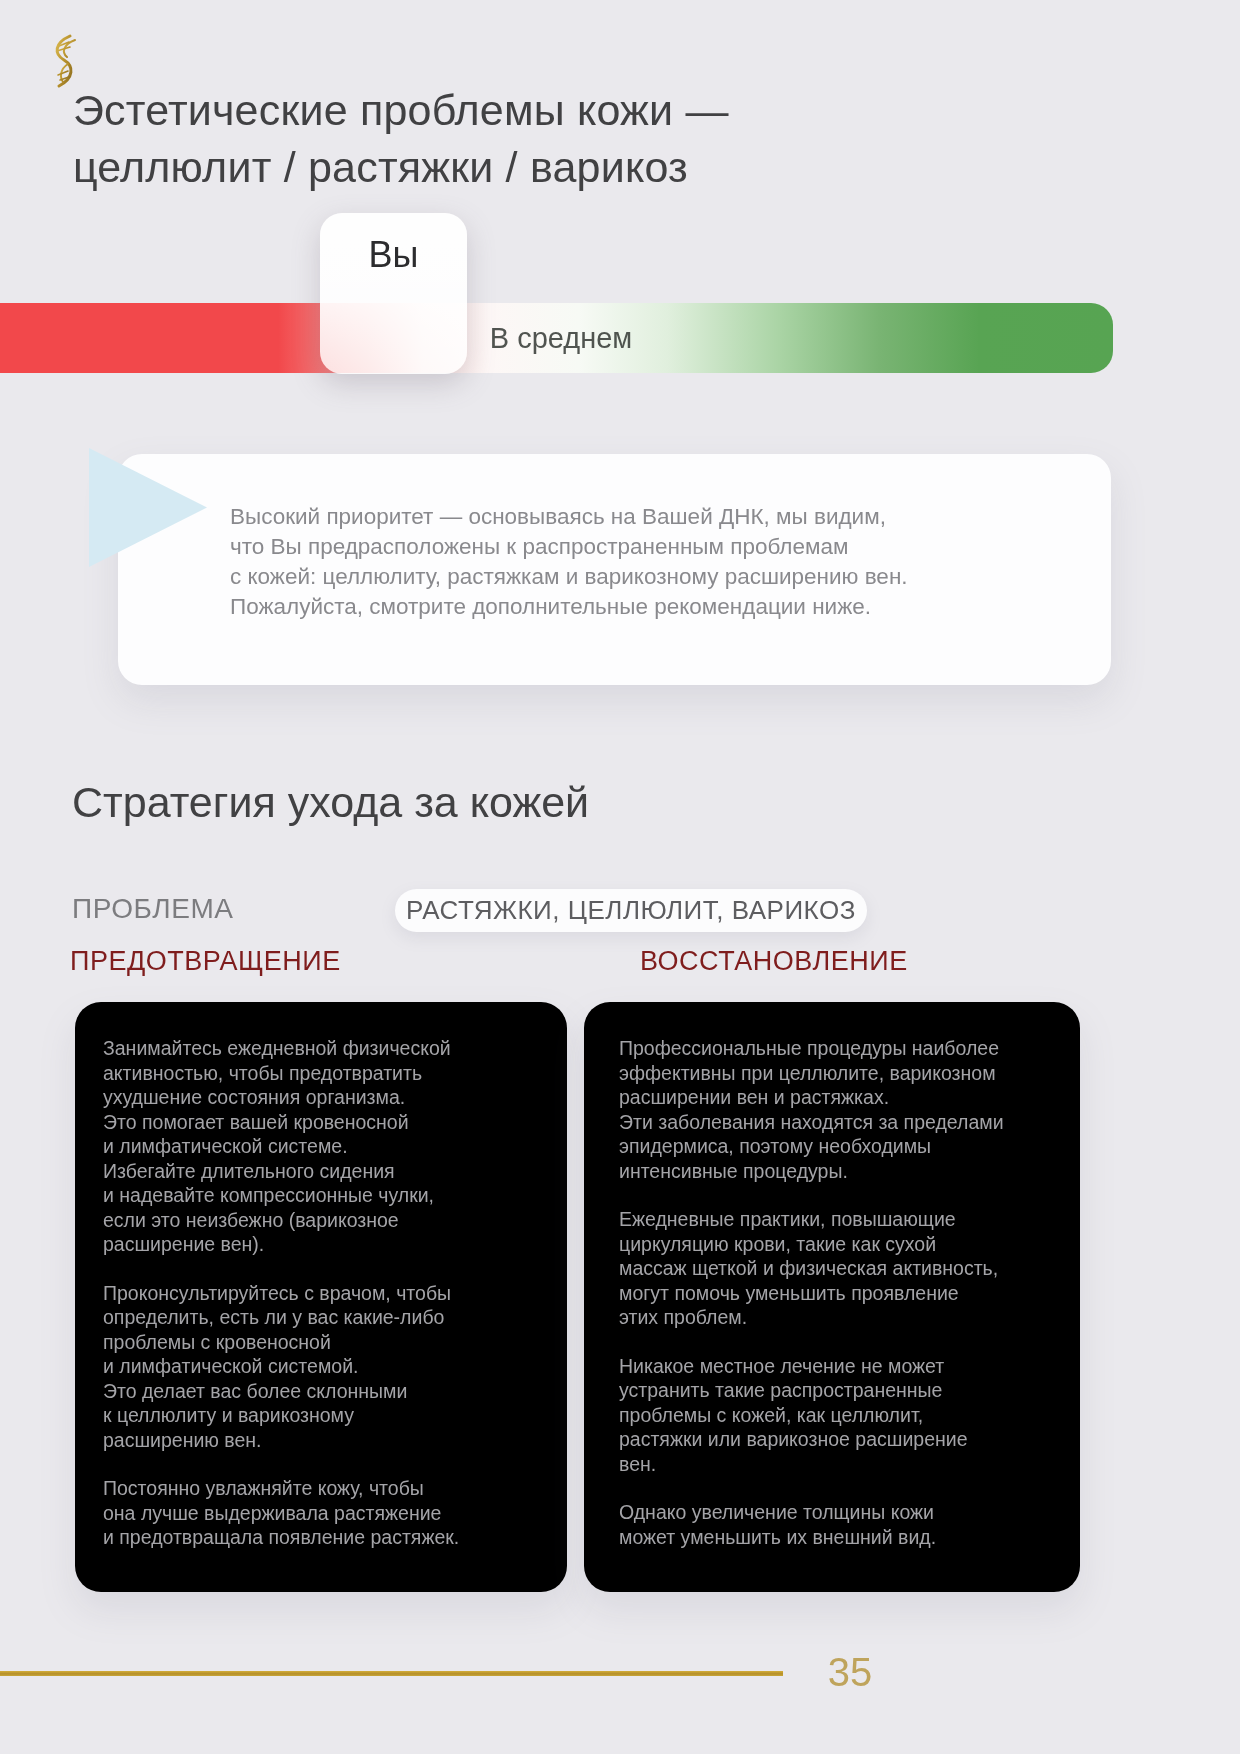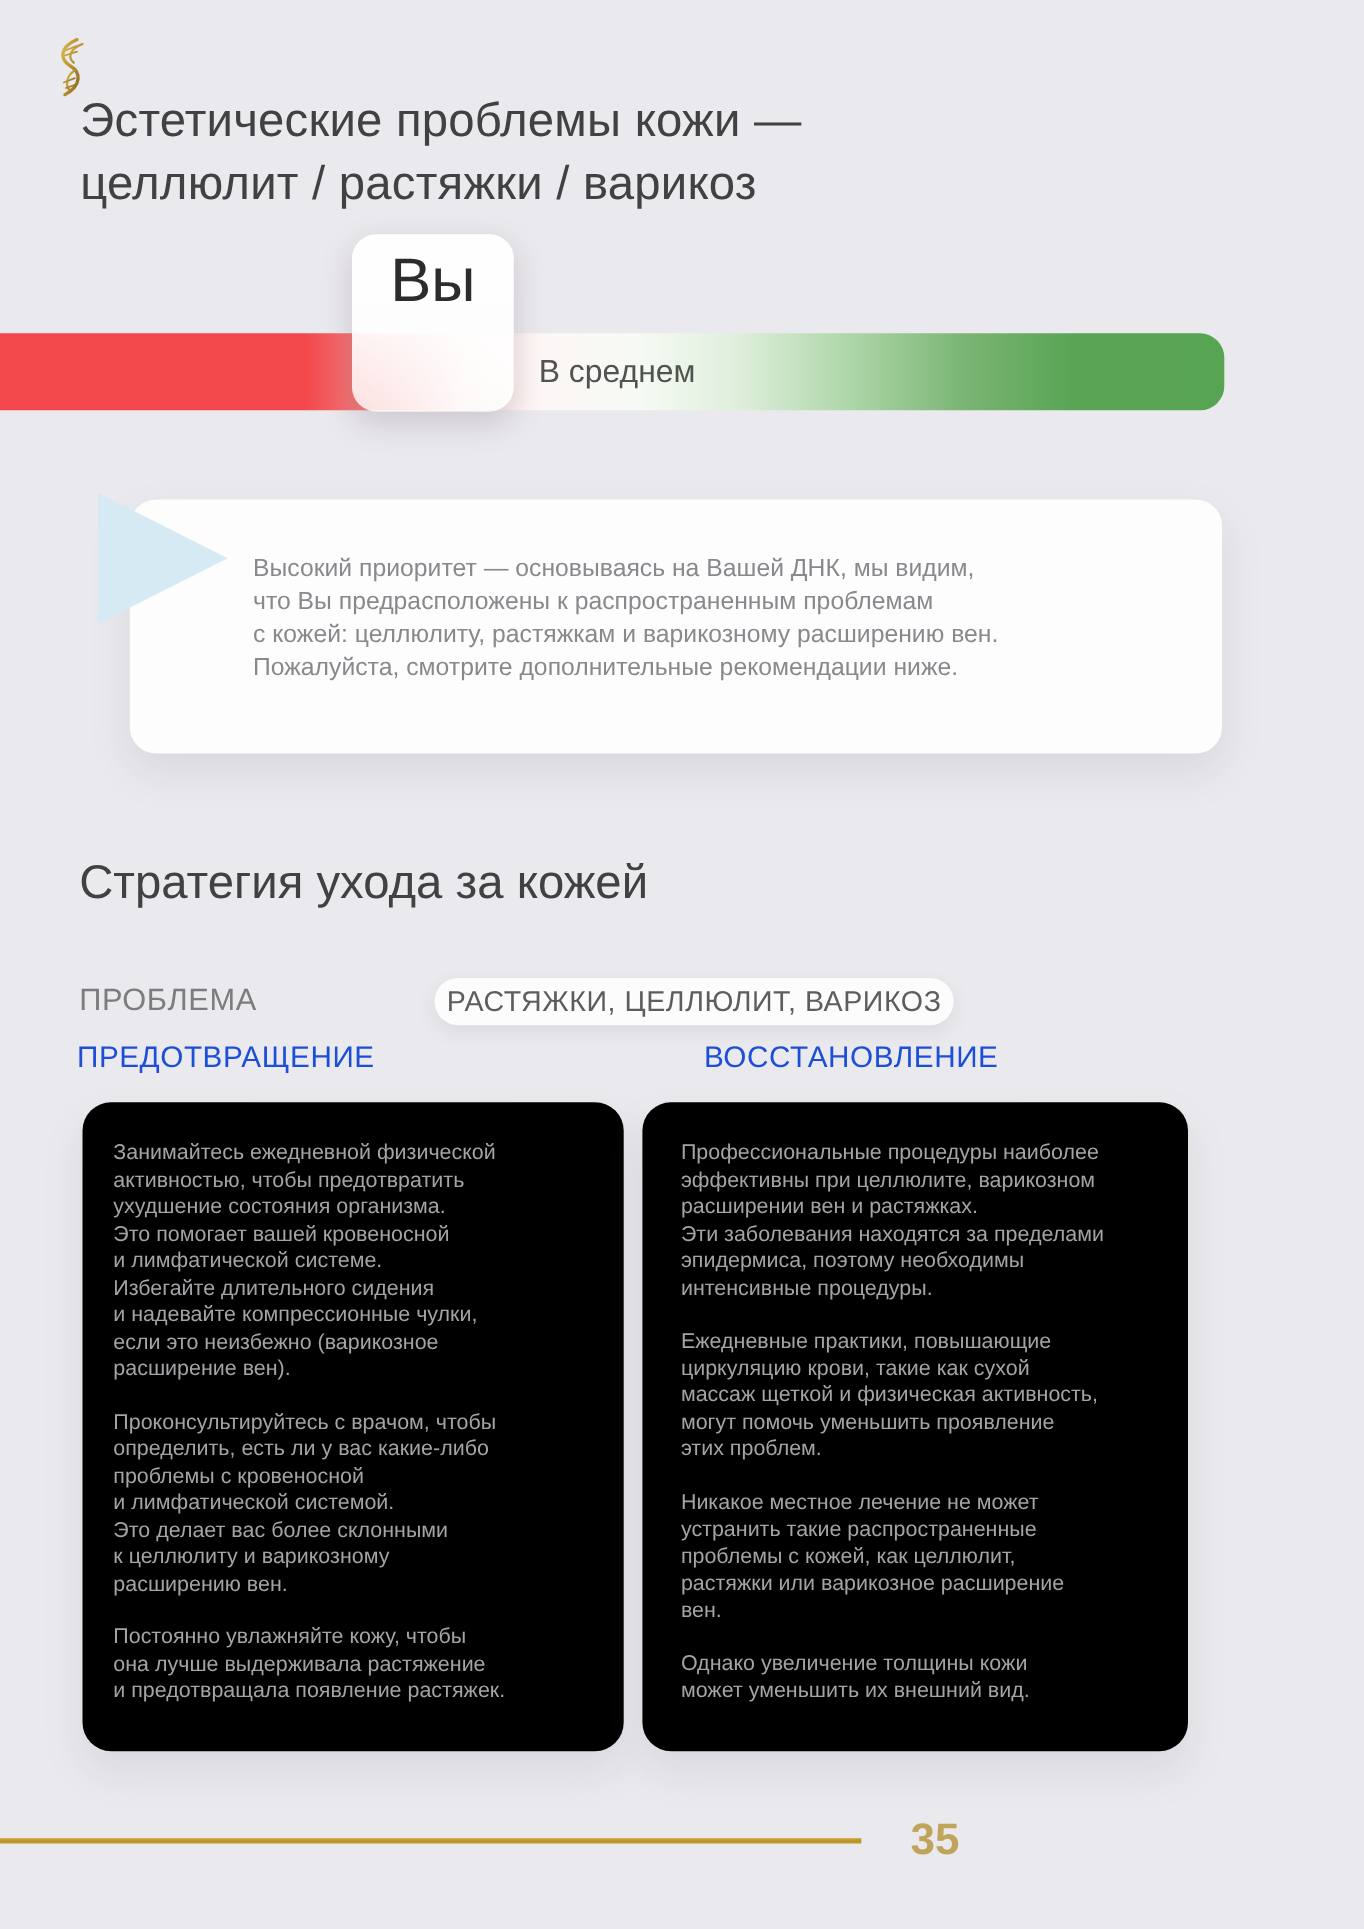--- a/index.html
+++ b/index.html
@@ -37,21 +37,21 @@
   .risk-label.low{left:957px;transform:translateX(-50%);color:rgba(30,42,30,.85);}
   .you-marker{
     position:absolute;left:320px;top:213px;width:147px;height:161px;
     border-radius:22px;z-index:3;
     background:linear-gradient(180deg,rgba(255,255,255,.97) 0%,rgba(255,255,255,.92) 55%,rgba(255,255,255,.78) 100%);
     box-shadow:0 10px 28px rgba(110,100,115,.25);
     text-align:center;
   }
   .you-marker .you-text{
     display:inline-block;margin-top:6px;
-    font-size:56px;line-height:72px;font-weight:300;color:#2c2c2e;
+    font-size:36px;line-height:72px;font-weight:300;color:#2c2c2e;
   }
   
   .callout-card{
     position:absolute;left:118px;top:454px;width:993px;height:231px;
     background:#fdfdfe;border-radius:24px;
     box-shadow:0 16px 36px rgba(130,130,150,.16);
     z-index:1;
   }
   .callout-text{
     position:absolute;left:230px;top:502px;width:840px;
@@ -75,21 +75,21 @@
   }
   .problem-pill{
     position:absolute;left:395px;top:889px;width:472px;height:43px;
     background:#fcfcfd;border-radius:21.5px;
     box-shadow:0 6px 16px rgba(130,130,150,.14);
     text-align:center;line-height:43px;
     font-size:26px;font-weight:300;color:#5d5d60;letter-spacing:.5px;
   }
   .col-label{
     position:absolute;top:946px;
-    font-size:27px;font-weight:300;color:#1d4ed8;letter-spacing:.5px;
+    font-size:27px;font-weight:300;color:#7f1d1d;letter-spacing:.5px;
   }
   .col-label.prevention{left:70px;}
   .col-label.recovery{left:640px;}
   .card{
     position:absolute;top:1002px;height:590px;
     background:#000000;border-radius:26px;
     box-shadow:0 18px 36px rgba(130,130,150,.15);
     box-sizing:border-box;
   }
   .card.prevention{left:75px;width:492px;padding:34px 20px 0 28px;}
@@ -99,21 +99,21 @@
     font-size:19.5px;line-height:24.5px;font-weight:300;color:#a4a4a8;
     white-space:pre-line;
   }
   
   .footer-line{
     position:absolute;left:0;top:1671px;width:783px;height:5px;
     background:linear-gradient(180deg,#d4ae39 0%,#b58f2a 55%,#c9a637 100%);
   }
   .page-number{
     position:absolute;left:820px;top:1650px;width:60px;
-    font-size:40px;font-weight:700;color:#bfa45c;text-align:center;
+    font-size:40px;font-weight:400;color:#bfa45c;text-align:center;
   }
 </style>
 </head>
 <body>
 
 <div class="page">
 
   <div class="logo">
     <svg width="40" height="56" viewBox="0 0 40 56" xmlns="http://www.w3.org/2000/svg">
       <defs>

